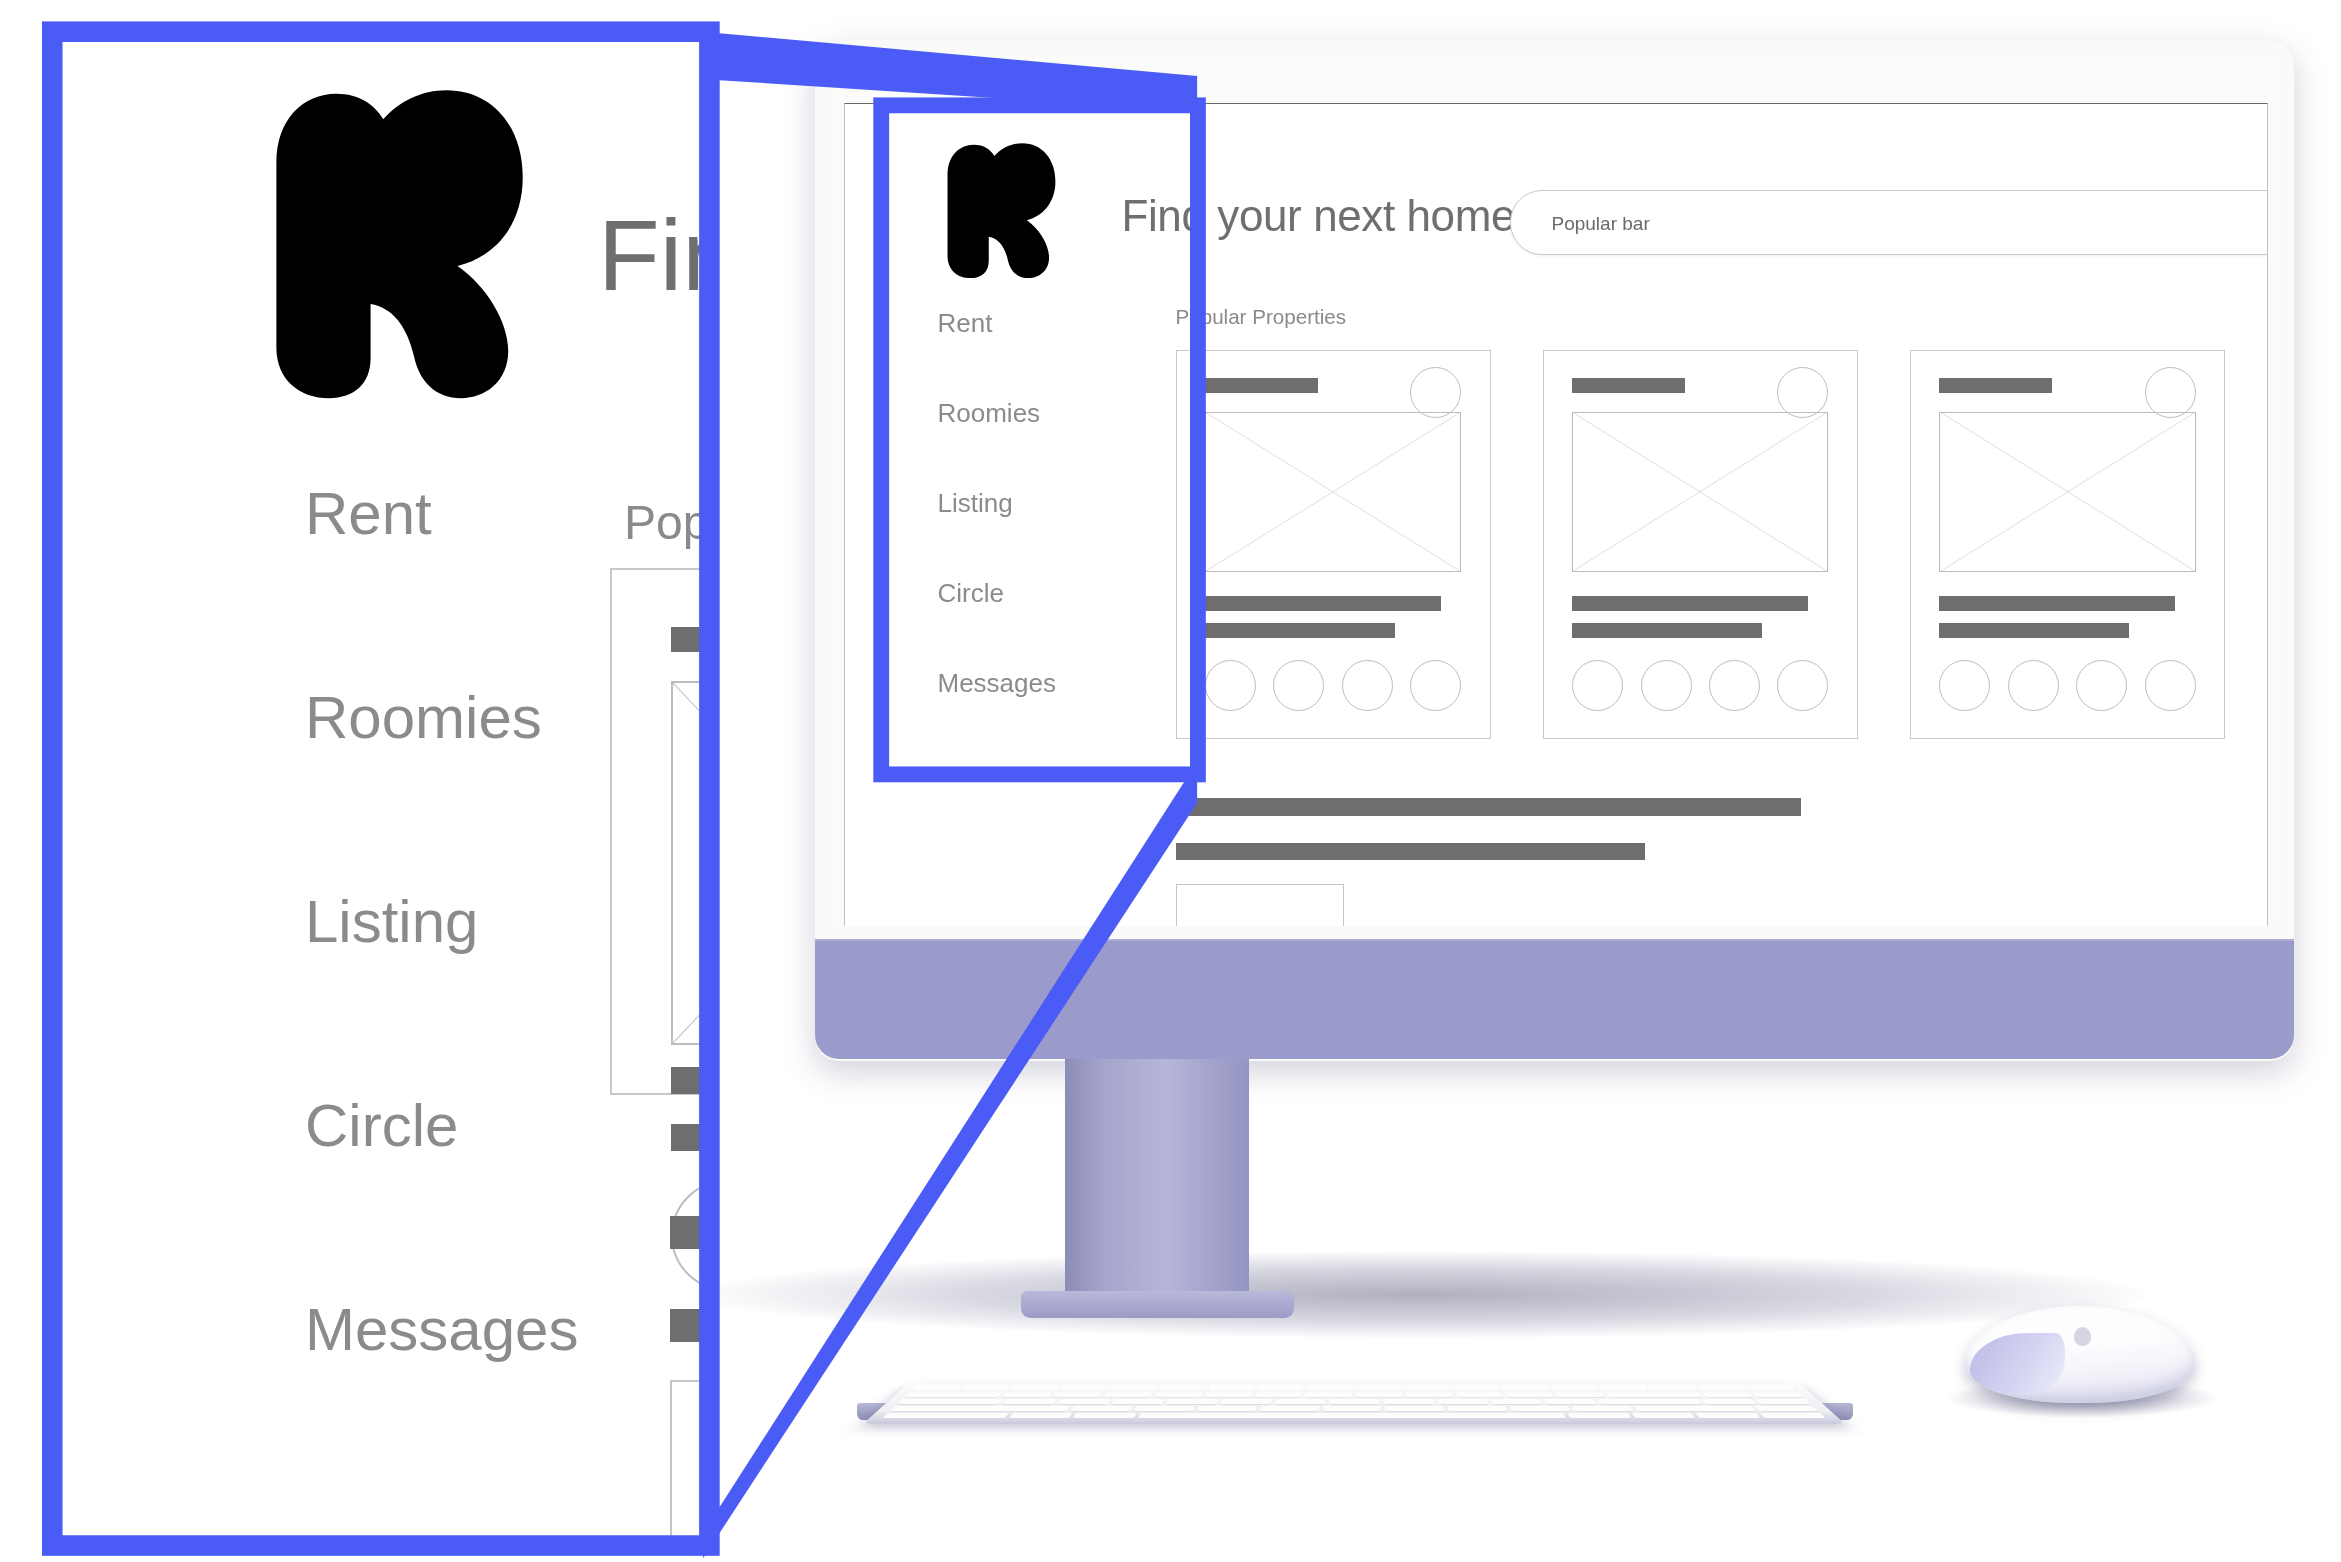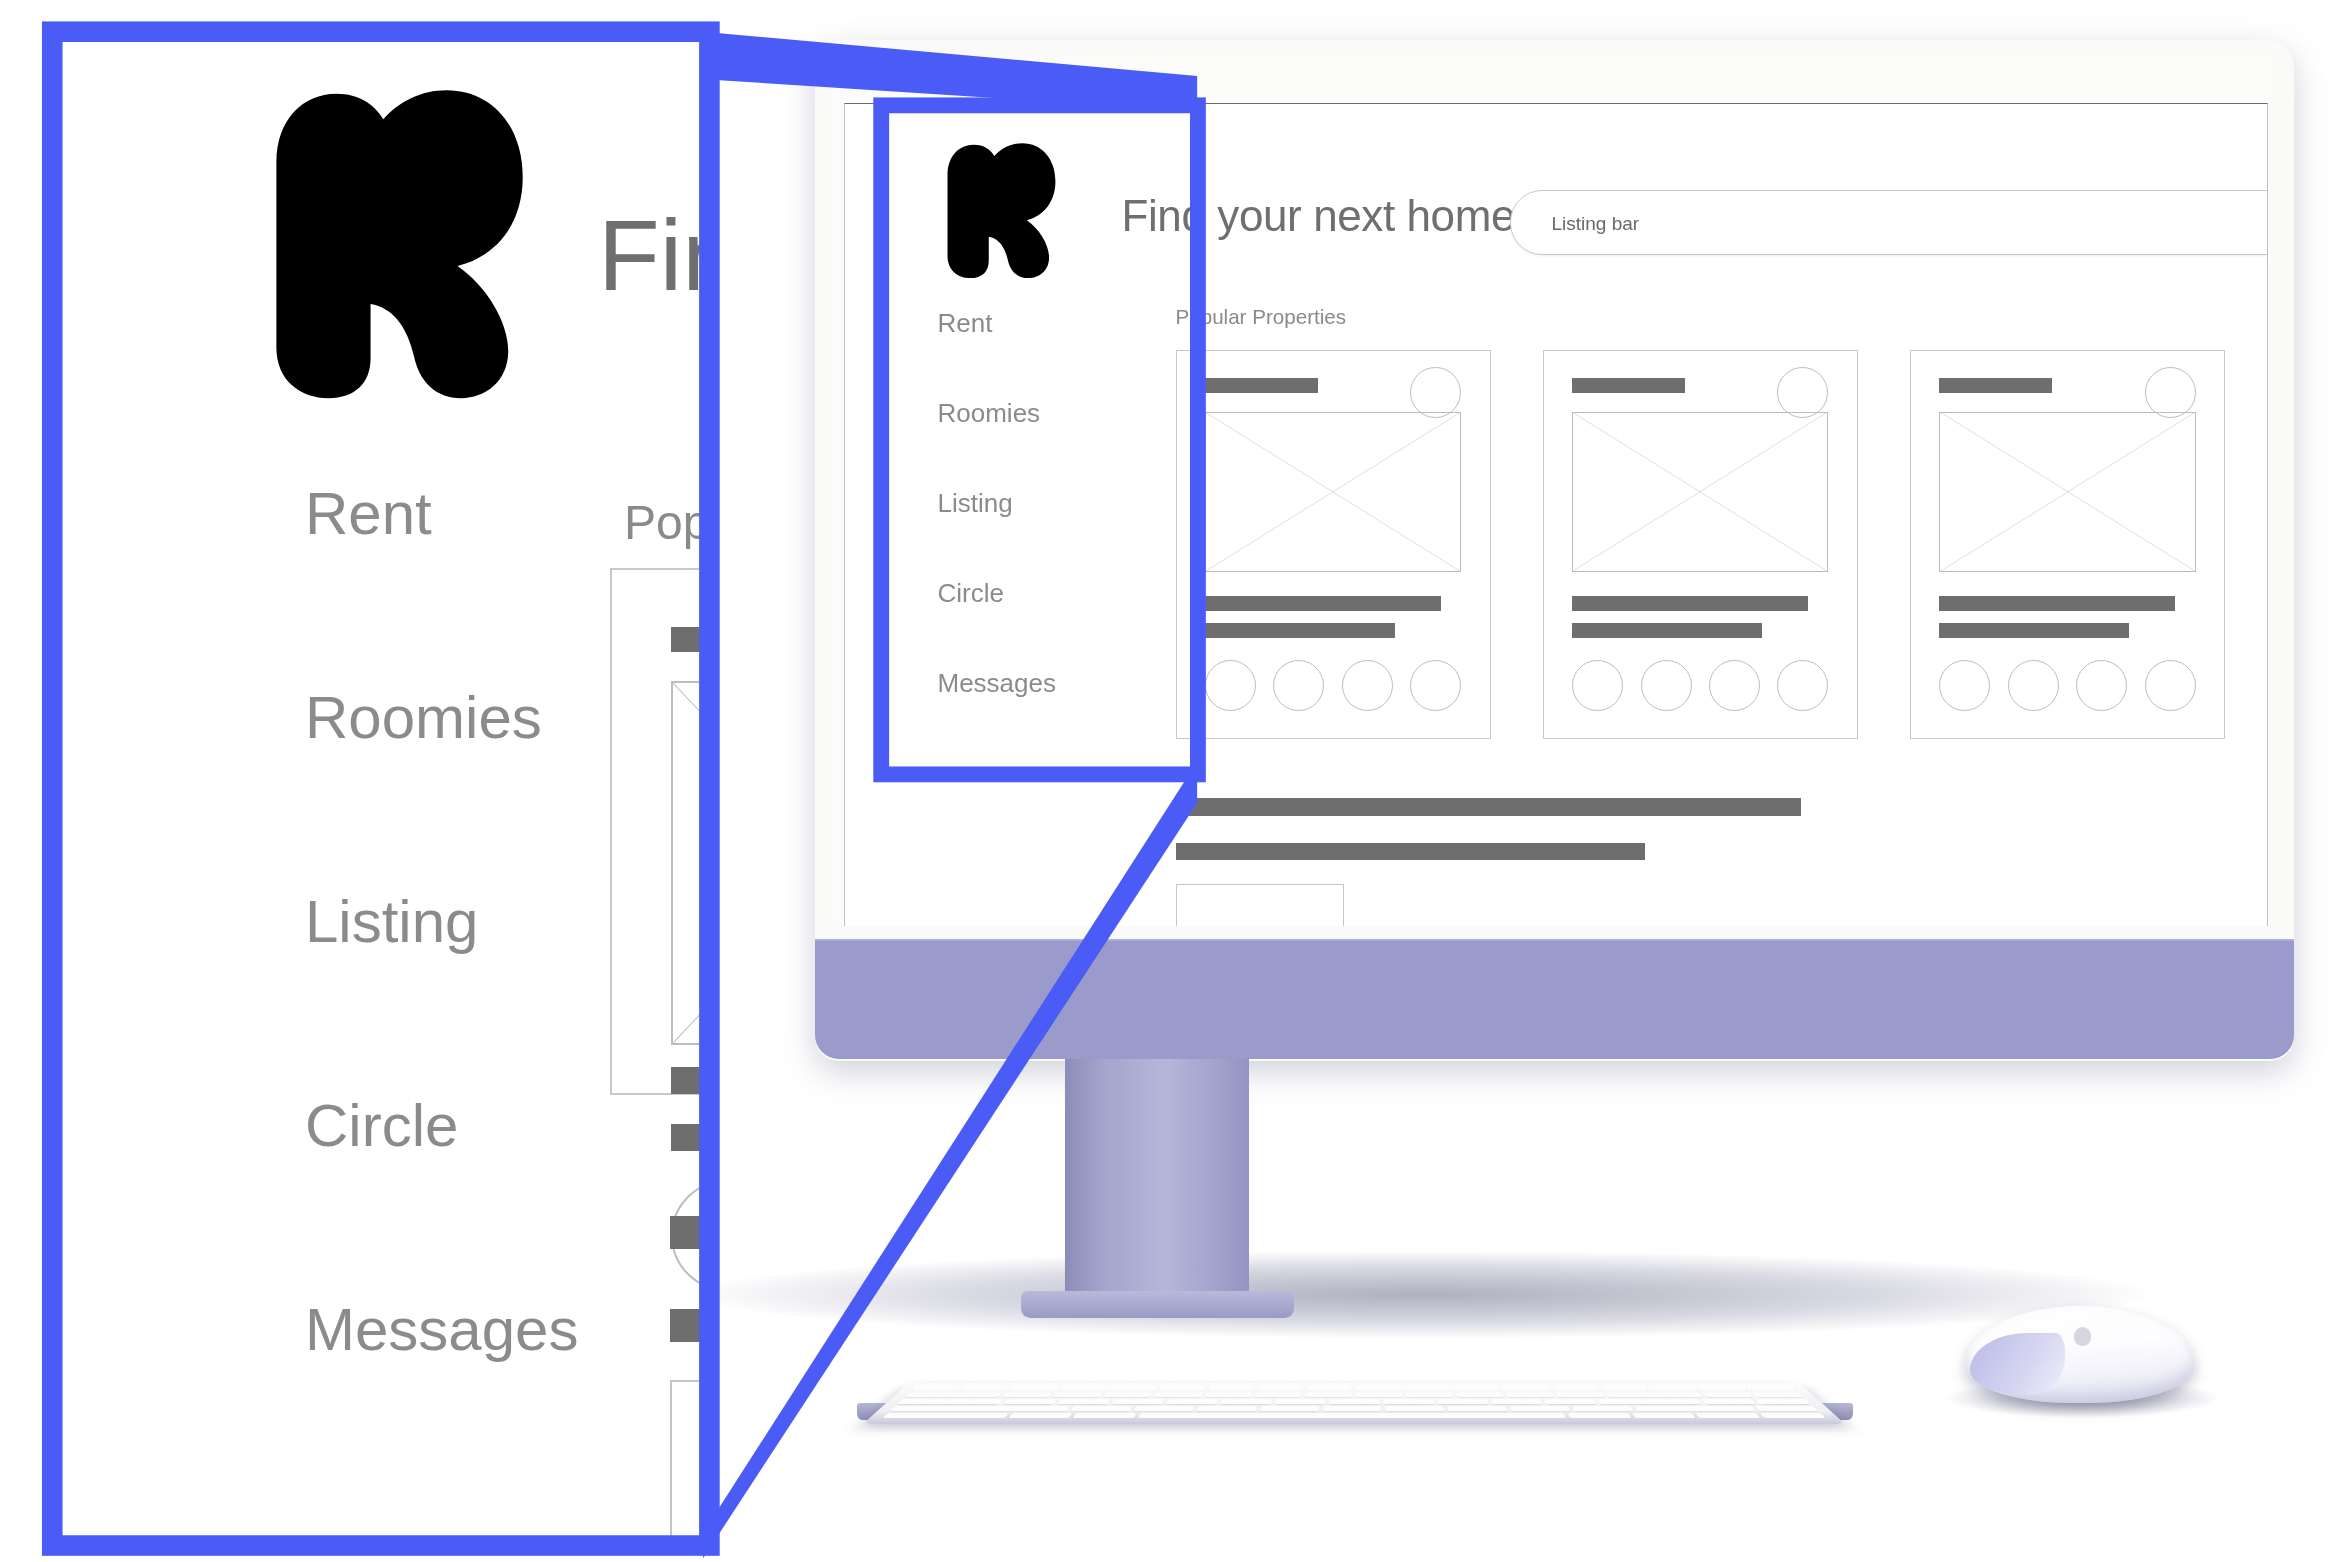--- a/index.html
+++ b/index.html
@@ -191,21 +191,21 @@
       <div class="ui">
 
         <div class="ui-header">
           <svg class="logo-R" viewBox="0 0 150 175">
             <path fill="#000" d="M12 44 C12 20 27 6 45 6 C58 6 66 12 71 20 C80 10 92 4 106 4 C131 4 148 24 148 52 C148 78 133 96 112 101 C128 112 140 132 140 148 C140 165 127 174 114 174 C100 174 91 165 88 151 C84 134 76 124 64 122 L64 152 C64 166 55 174 41 174 C25 174 12 164 12 146 Z"></path>
           </svg>
 
           <div class="hero">Find your next home.</div>
 
           <div class="searchbar">
-            <span>Listing bar</span>
+            <span>Popular bar</span>
           </div>
 
         </div>
 
         <div class="sidenav">
           <div class="navitem">Rent</div>
           <div class="navitem">Roomies</div>
           <div class="navitem">Listing</div>
           <div class="navitem">Circle</div>
           <div class="navitem">Messages</div>

